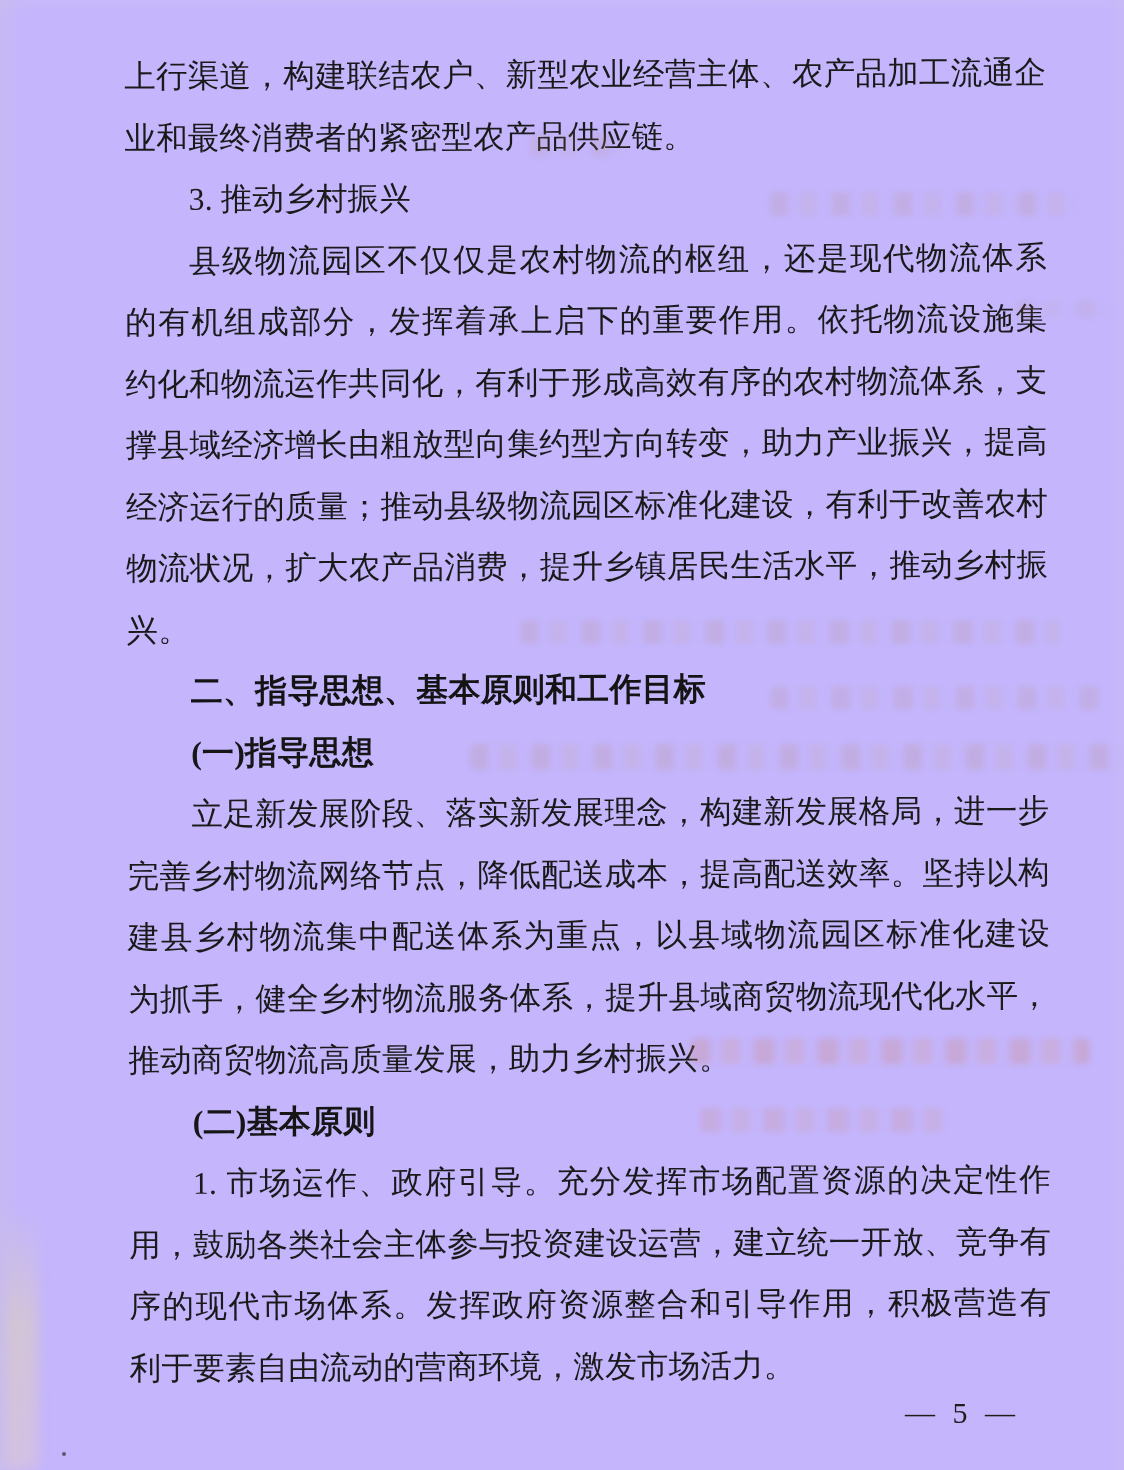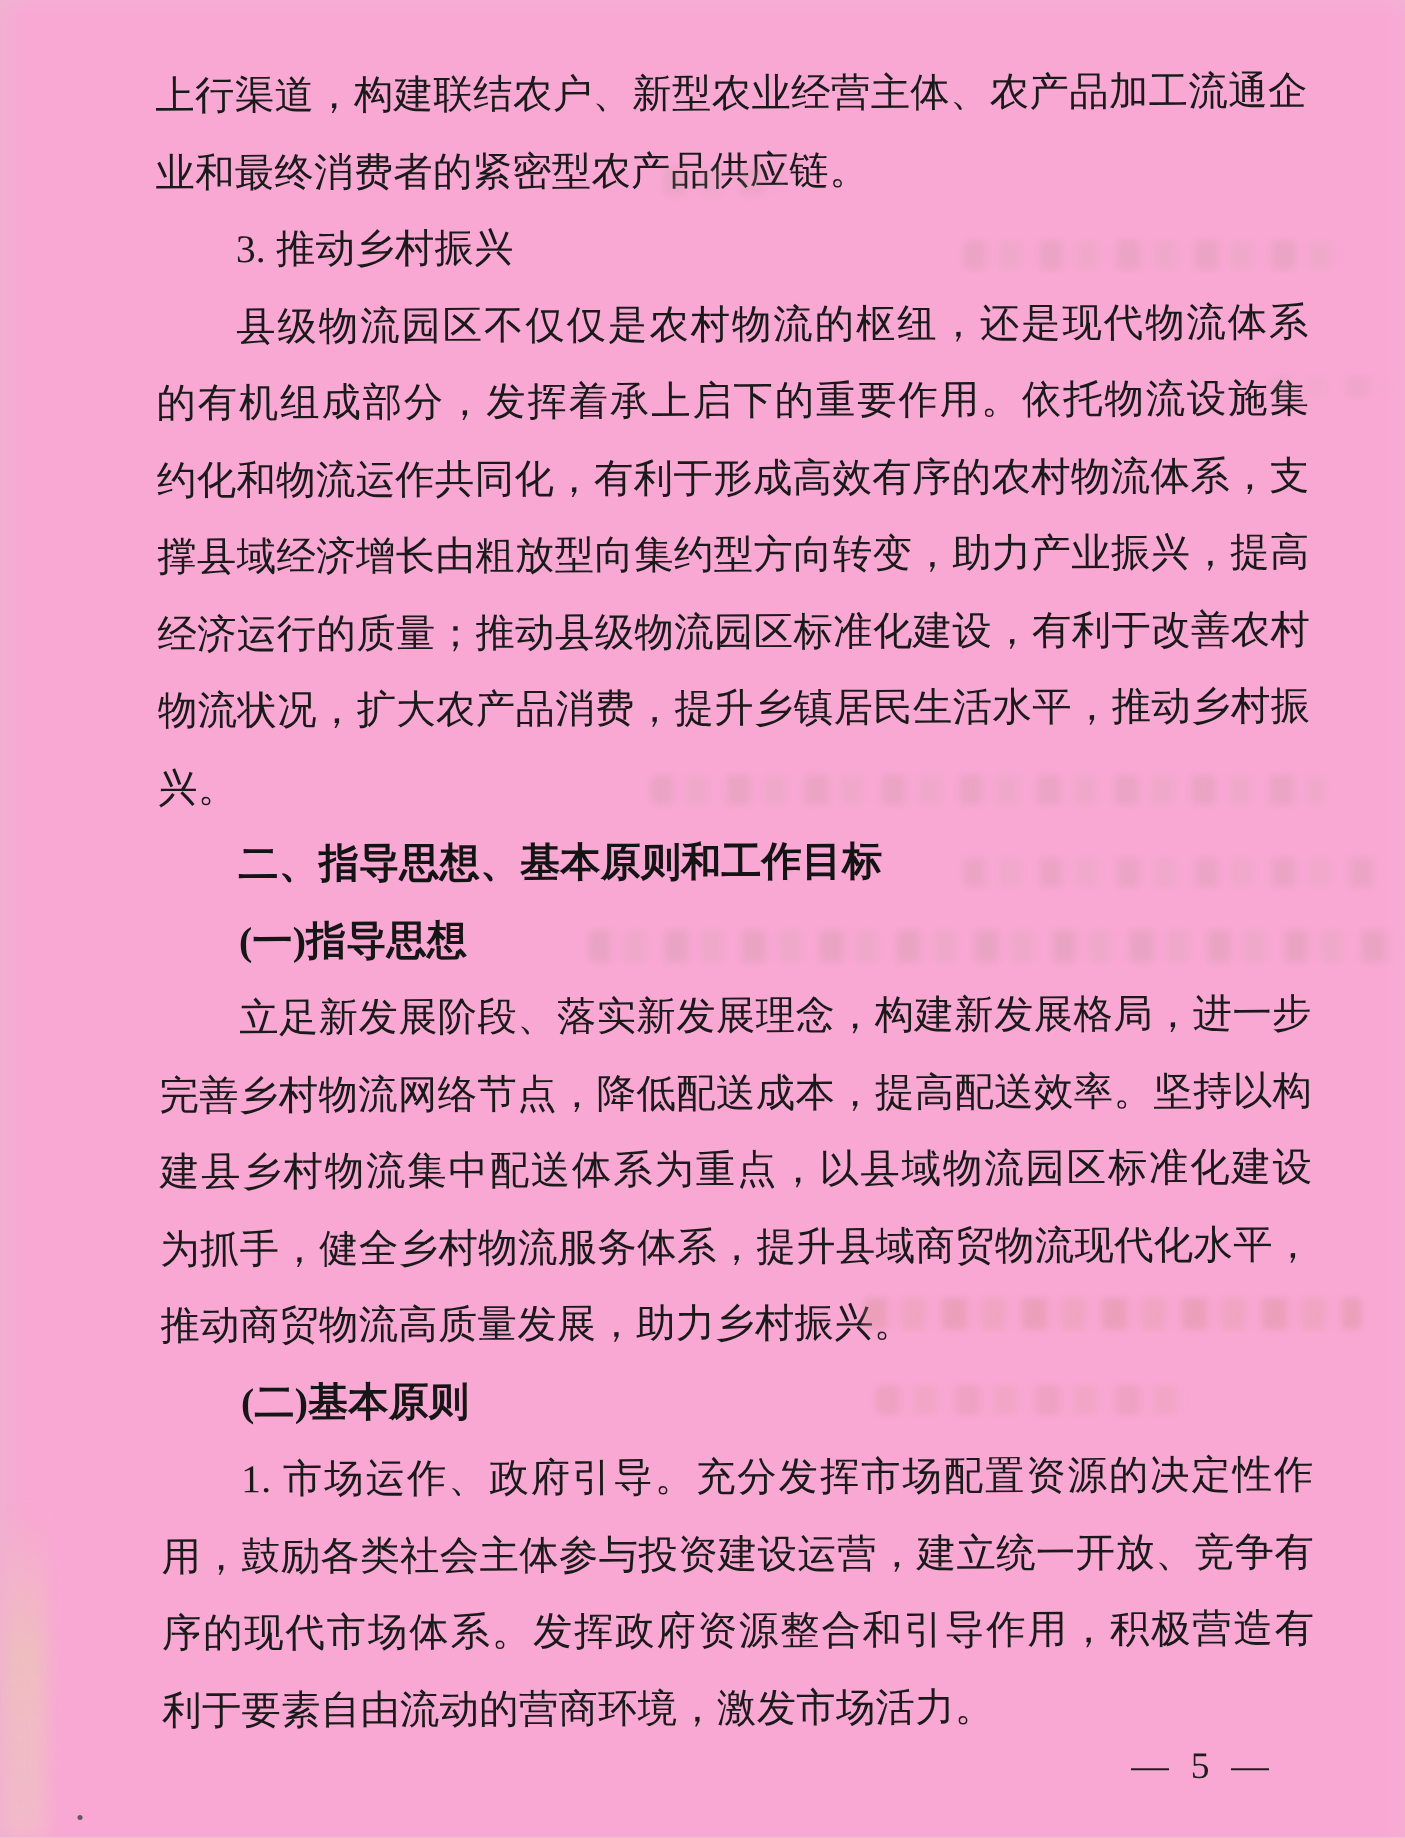--- a/index.html
+++ b/index.html
@@ -4,21 +4,21 @@
 <style>
   html,body{margin:0;padding:0;}
   body{
     width:1124px;height:1470px;
     background:#e9e9e7;
     font-family:"Liberation Serif","DejaVu Serif",serif;
   }
   .page{
     position:relative;
     width:1124px;height:1470px;
-    background:#f9a8d4;
+    background:#c4b5fd;
     overflow:hidden;
     color:#1a1a1a;
   }
   
   .page::before{
     content:"";
     position:absolute;inset:0;
     background:
       linear-gradient(90deg, rgba(210,205,195,0.18) 0, rgba(255,255,255,0) 22px),
       linear-gradient(270deg, rgba(215,212,205,0.10) 0, rgba(255,255,255,0) 16px),

